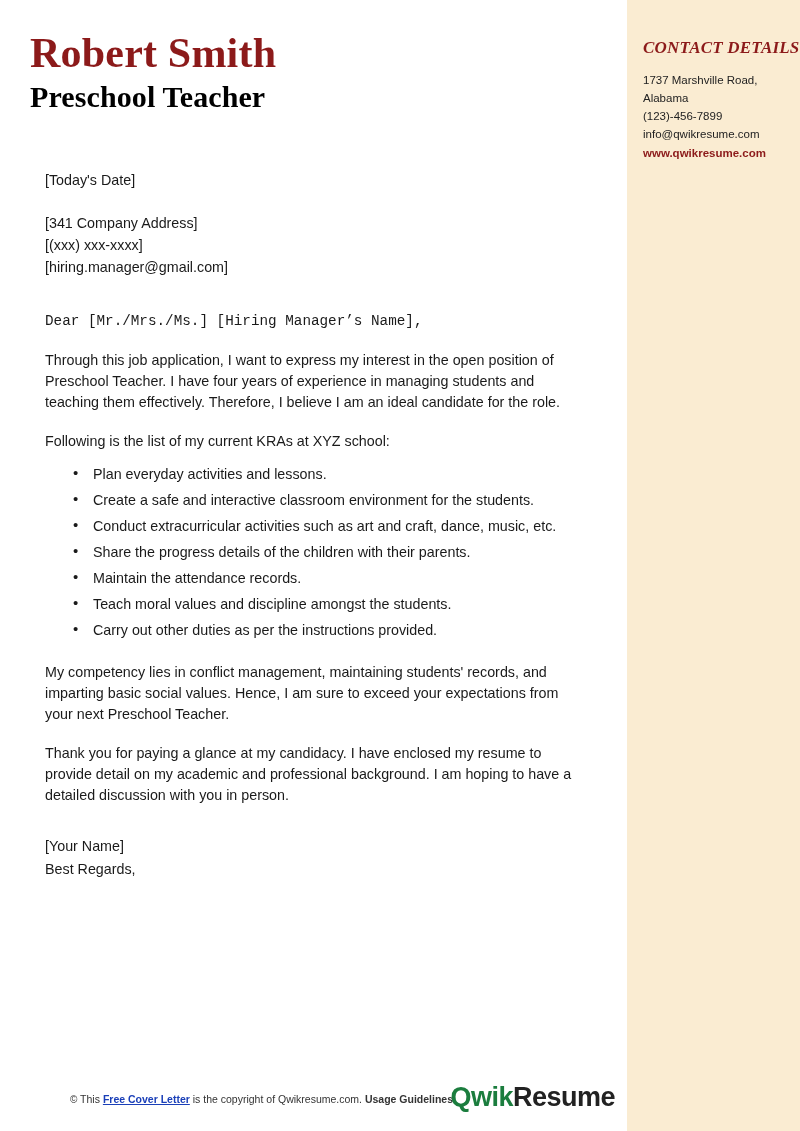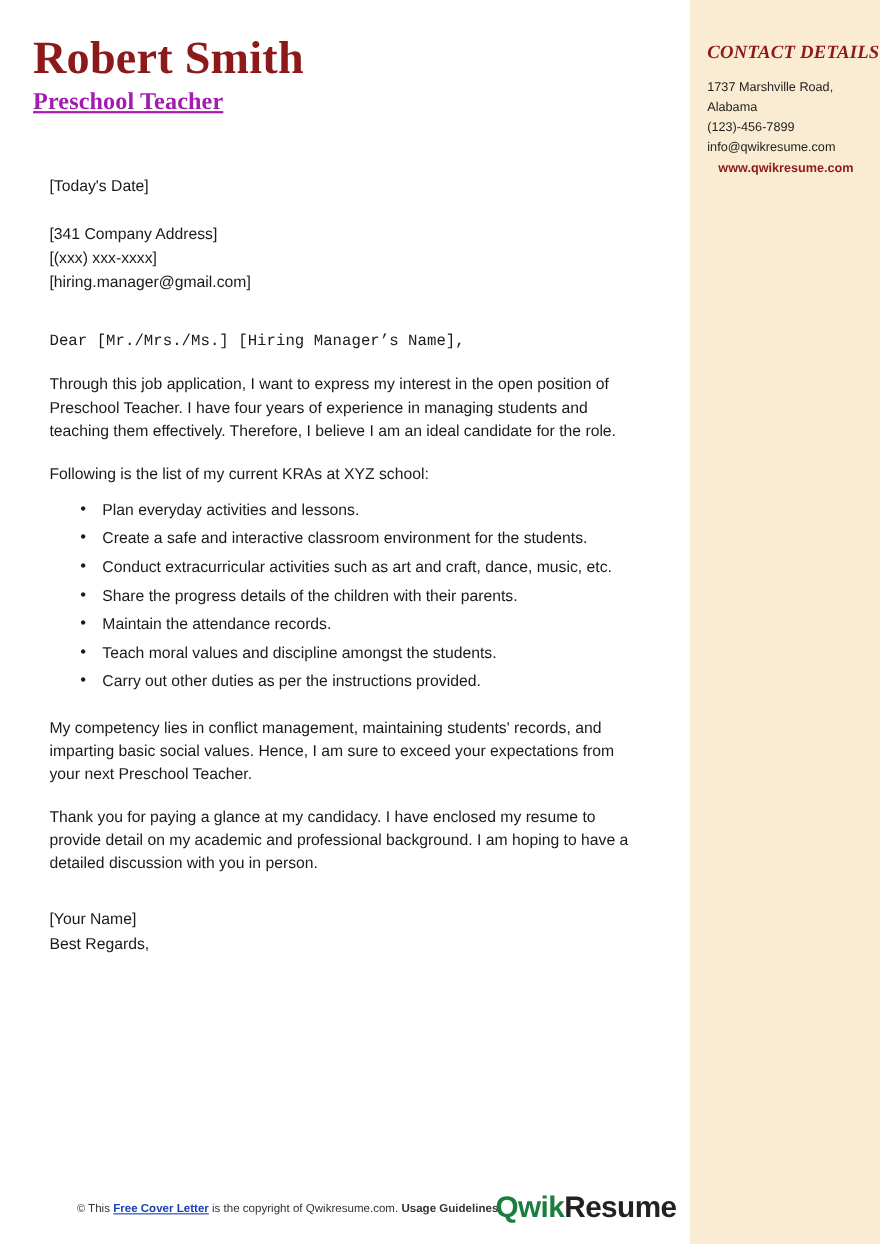--- a/index.html
+++ b/index.html
@@ -41,21 +41,20 @@
   .sidebar-line {
     font-size: 11.5px;
     color: #222222;
     line-height: 17px;
     margin: 0 0 1px 0;
   }
   .sidebar-line.site {
     color: #8c1a1a;
     font-weight: bold;
     margin-top: 2px;
-    text-align: center;
   }
   
   .main {
     position: absolute;
     top: 0;
     left: 0;
     width: 756px;
     height: 1131px;
     padding: 30px 39px 0 30px;
   }
@@ -64,26 +63,25 @@
     font-weight: bold;
     font-size: 42px;
     color: #8c1a1a;
     line-height: 1.12;
     margin: 0 0 2px 0;
     letter-spacing: 0.2px;
   }
   .role {
     font-family: "Liberation Serif", serif;
     font-weight: bold;
-    font-size: 22px;
-    color: #a21caf;
+    font-size: 30px;
+    color: #000000;
     line-height: 1.2;
     margin: 0 0 0 0;
     letter-spacing: 0.1px;
-    text-decoration: underline;
   }
   .body-wrap {
     margin-top: 55px;
     padding-left: 15px;
     font-size: 14.3px;
     color: #1a1a1a;
     line-height: 21px;
   }
   .date-line { margin: 0 0 22px 0; }
   .addr-block { margin: 0 0 33px 0; }

